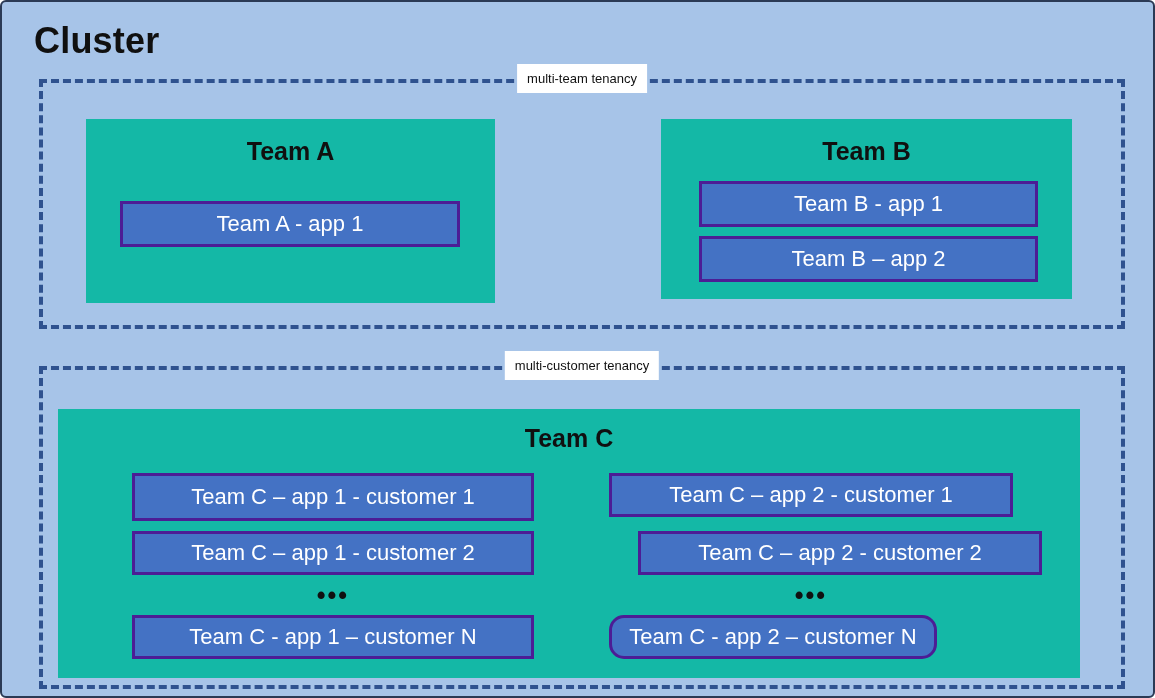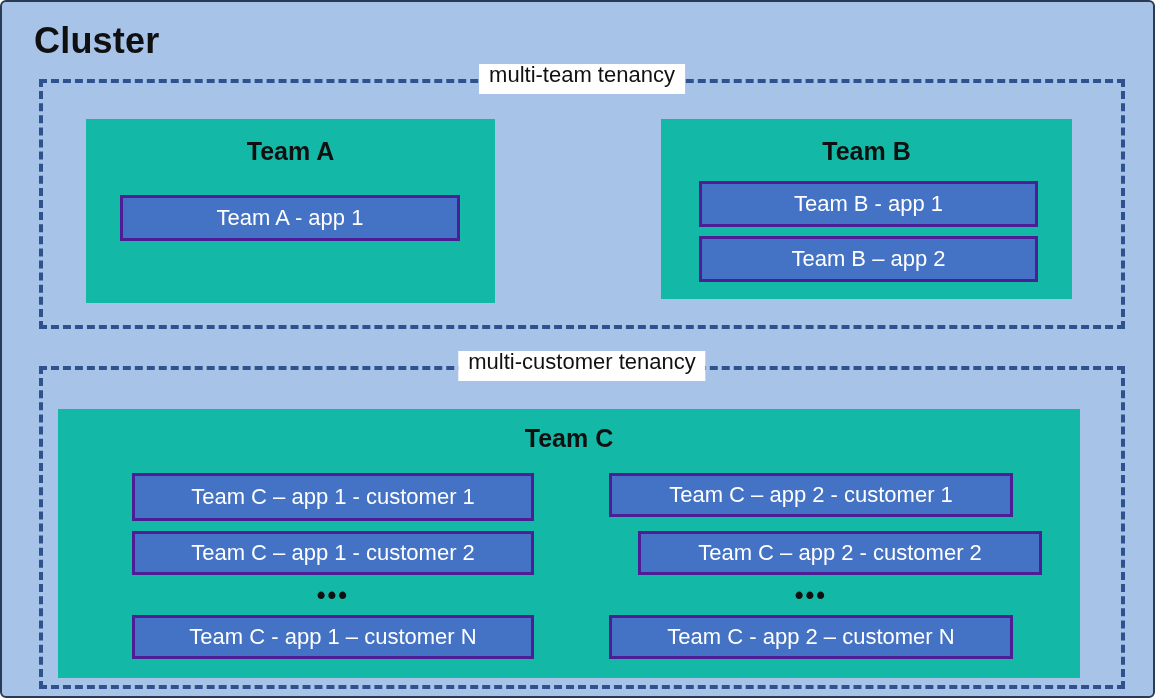--- a/index.html
+++ b/index.html
@@ -50,23 +50,23 @@
     width: 1086px;
     height: 323px;
   }
   .zone-label {
     position: absolute;
     top: -19px;
     left: 50%;
     transform: translateX(-50%);
     background: #ffffff;
     color: #111111;
-    font-size: 22px;
+    font-size: 13px;
     line-height: 1;
-    padding: 0 10px 8px 10px;
+    padding: 8px 10px 8px 10px;
     white-space: nowrap;
   }
   
   .team-panel {
     position: absolute;
     box-sizing: border-box;
     background: #14b8a6;
   }
   #team-a { left: 84px;  top: 117px; width: 409px; height: 184px; }
   #team-b { left: 659px; top: 117px; width: 411px; height: 180px; }
@@ -95,32 +95,32 @@
     color: #ffffff;
     font-size: 22px;
     display: flex;
     align-items: center;
     justify-content: center;
     text-align: center;
     white-space: nowrap;
     overflow: hidden;
   }
   
-  #app-a1 { left: 34px; top: 76px; width: 340px; height: 46px; }
+  #app-a1 { left: 34px; top: 82px; width: 340px; height: 46px; }
   
   #app-b1 { left: 38px; top: 62px; width: 339px; height: 46px; }
   #app-b2 { left: 38px; top: 117px; width: 339px; height: 46px; }
   
   #app-c1-1 { left: 74px; top: 64px; width: 402px; height: 48px; }
   #app-c1-2 { left: 74px; top: 122px; width: 402px; height: 44px; }
   #app-c1-n { left: 74px; top: 206px; width: 402px; height: 44px; }
   
   #app-c2-1 { left: 551px; top: 64px; width: 404px; height: 44px; }
   #app-c2-2 { left: 580px; top: 122px; width: 404px; height: 44px; }
-  #app-c2-n { left: 551px; top: 206px; width: 404px; height: 44px; }
+  #app-c2-n { left: 551px; top: 206px; width: 328px; height: 44px; border-radius: 15px; }
 
   
   .ellipsis {
     position: absolute;
     font-size: 25px;
     font-weight: bold;
     color: #101010;
     line-height: 1;
     letter-spacing: 2px;
     text-align: center;

